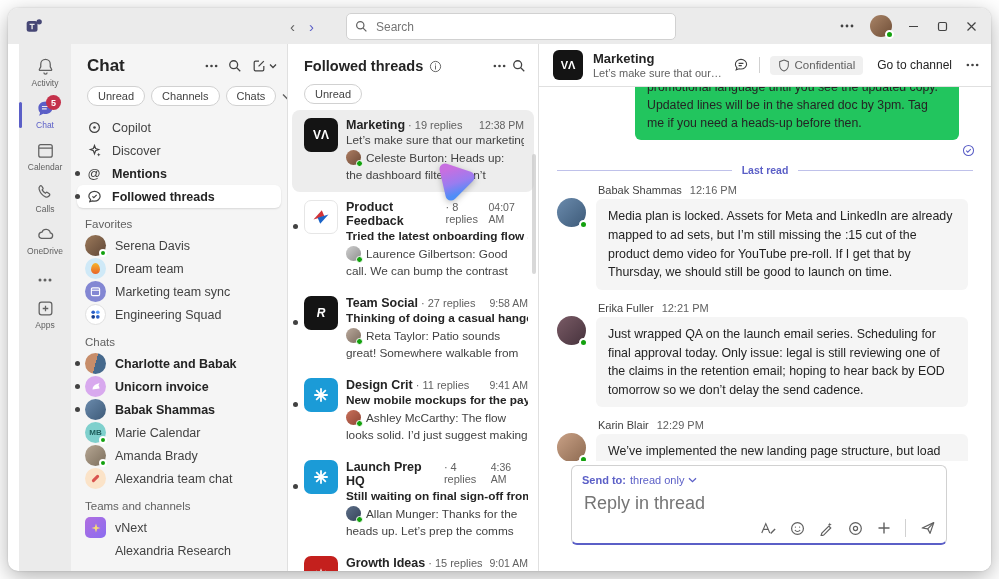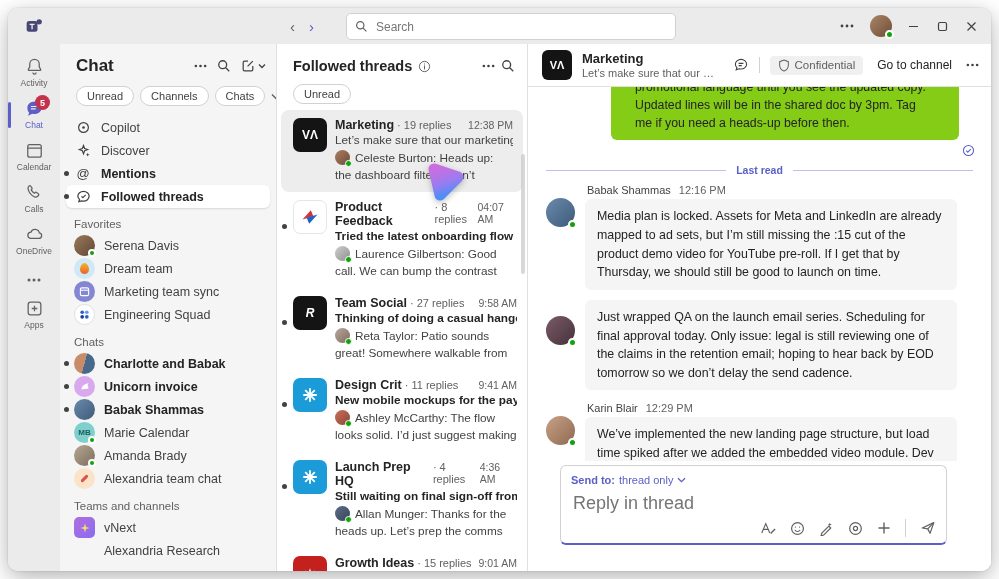--- a/index.html
+++ b/index.html
@@ -12,21 +12,21 @@
   .tb-chev{font-size:15px;color:#616161;cursor:default;line-height:1;}
   .tb-chev.fwd{color:#5b5fc7;}
   .tb-search{position:absolute;left:338px;top:5px;width:312px;height:25px;background:#fff;border:1px solid #d1d1d1;border-radius:5px;display:flex;align-items:center;padding:0 8px;gap:6px;}
   .tb-search input{border:0;outline:0;background:transparent;font-size:12px;color:#424242;width:100%;font-family:"Liberation Sans",sans-serif;}
   .tb-right{margin-left:auto;display:flex;align-items:center;gap:16px;padding-right:14px;}
   .avatar-sm{width:22px;height:22px;border-radius:50%;background:linear-gradient(135deg,#a98467,#6f4e37);position:relative;}
   .presence{position:absolute;right:-2px;bottom:-2px;width:9px;height:9px;border-radius:50%;background:#13a10e;border:2px solid #fff;box-sizing:border-box;}
   .winctl{display:flex;align-items:center;gap:18px;color:#424242;}
   
   .app-body{flex:1;display:flex;min-height:0;}
-  .rail{width:52px;background:#ebebeb;display:flex;flex-direction:column;align-items:center;padding-top:8px;flex:none;}
+  .rail{width:52px;background:#ebebeb;display:flex;flex-direction:column;align-items:center;padding-top:8px;flex:none;margin-left:11px;}
   .rail-item{width:52px;padding:5px 0 6px;display:flex;flex-direction:column;align-items:center;gap:2px;color:#616161;position:relative;cursor:pointer;}
   .rail-item .rail-lbl{font-size:8.5px;}
   .rail-item.sel{color:#5b5fc7;}
   .rail-item.sel::before{content:"";position:absolute;left:0;top:8px;bottom:8px;width:3px;border-radius:2px;background:#5b5fc7;}
   .rail-badge{position:absolute;top:1px;left:27px;min-width:15px;height:15px;border-radius:8px;background:#c4314b;color:#fff;font-size:9px;font-weight:bold;display:flex;align-items:center;justify-content:center;padding:0 3px;box-sizing:border-box;}
   .rail-more{margin-top:16px;color:#616161;}
   
   .sidebar{width:216px;background:#f5f5f5;border-right:1px solid #e0e0e0;flex:none;display:flex;flex-direction:column;overflow:hidden;}
   .sb-head{display:flex;align-items:center;padding:12px 10px 8px 16px;gap:10px;}
   .sb-title{font-size:17px;font-weight:bold;color:#242424;flex:1;}
@@ -72,21 +72,21 @@
   .cp-av{width:30px;height:30px;border-radius:6px;background:#141414;color:#fff;display:flex;align-items:center;justify-content:center;font-weight:bold;font-size:11px;flex:none;}
   .cp-names{flex:1;min-width:0;}
   .cp-name{font-size:13px;font-weight:bold;color:#242424;line-height:1.2;}
   .cp-sub{font-size:11px;color:#616161;white-space:nowrap;overflow:hidden;text-overflow:ellipsis;max-width:240px;}
   .cp-actions{display:flex;align-items:center;gap:10px;color:#424242;}
   .vdiv{width:1px;height:16px;background:#d1d1d1;}
   .conf-pill{display:flex;align-items:center;gap:5px;background:#f0f0f0;border-radius:4px;padding:3px 8px;font-size:11.5px;color:#616161;cursor:pointer;}
   .gtc{font-size:12px;color:#242424;cursor:pointer;padding:0 4px;}
   .msgs{flex:1;overflow:hidden;padding:0 18px;}
   .own-row{display:flex;flex-direction:column;align-items:flex-end;margin-top:-16px;padding-right:14px;}
-  .own-bubble{background:#84cc16;border-radius:6px;padding:8px 24px;font-size:12.3px;color:#242424;line-height:1.45;max-width:300px;}
+  .own-bubble{background:#22c55e;border-radius:6px;padding:8px 12px;font-size:12.3px;color:#242424;line-height:1.45;max-width:300px;}
   .seen{margin-top:4px;margin-right:-16px;color:#5b5fc7;}
   .lastread{display:flex;align-items:center;gap:10px;margin:7px 0 6px;color:#5b5fc7;font-size:10.5px;font-weight:bold;}
   .lastread .line{flex:1;height:1px;background:#8a8ed9;opacity:.55;}
   .msg{display:flex;gap:10px;margin-bottom:10px;}
   .m-av{width:29px;height:29px;border-radius:50%;flex:none;position:relative;margin-top:16px;}
   .m-av .presence{width:9px;height:9px;}
   .m-body{min-width:0;}
   .m-head{font-size:11px;color:#616161;padding:2px 0 3px 2px;}
   .m-author{color:#424242;margin-right:8px;}
   .m-bubble{background:#f5f5f5;border-radius:6px;padding:8px 12px;font-size:12.4px;color:#242424;line-height:1.5;max-width:348px;}
@@ -583,20 +583,21 @@
             <div class="m-head"><span class="m-author">Babak Shammas</span><span>12:16 PM</span></div>
             <div class="m-bubble">Media plan is locked. Assets for Meta and LinkedIn are already mapped to ad sets, but I’m still missing the :15 cut of the product demo video for YouTube pre-roll. If I get that by Thursday, we should still be good to launch on time.</div>
           </div>
         </div>
 
         <div class="msg">
           <span class="m-av" style="background:linear-gradient(135deg,#7a5b66,#46323c)">
               <span class="presence"></span>
             </span>
           <div class="m-body">
+            <div class="m-head"><span class="m-author">Erika Fuller</span><span>12:21 PM</span></div>
             <div class="m-bubble">Just wrapped QA on the launch email series. Scheduling for final approval today. Only issue: legal is still reviewing one of the claims in the retention email; hoping to hear back by EOD tomorrow so we don’t delay the send cadence.</div>
           </div>
         </div>
 
         <div class="msg">
           <span class="m-av" style="background:linear-gradient(135deg,#c9a186,#8d6a51)">
               <span class="presence"></span>
             </span>
           <div class="m-body">
             <div class="m-head"><span class="m-author">Karin Blair</span><span>12:29 PM</span></div>

